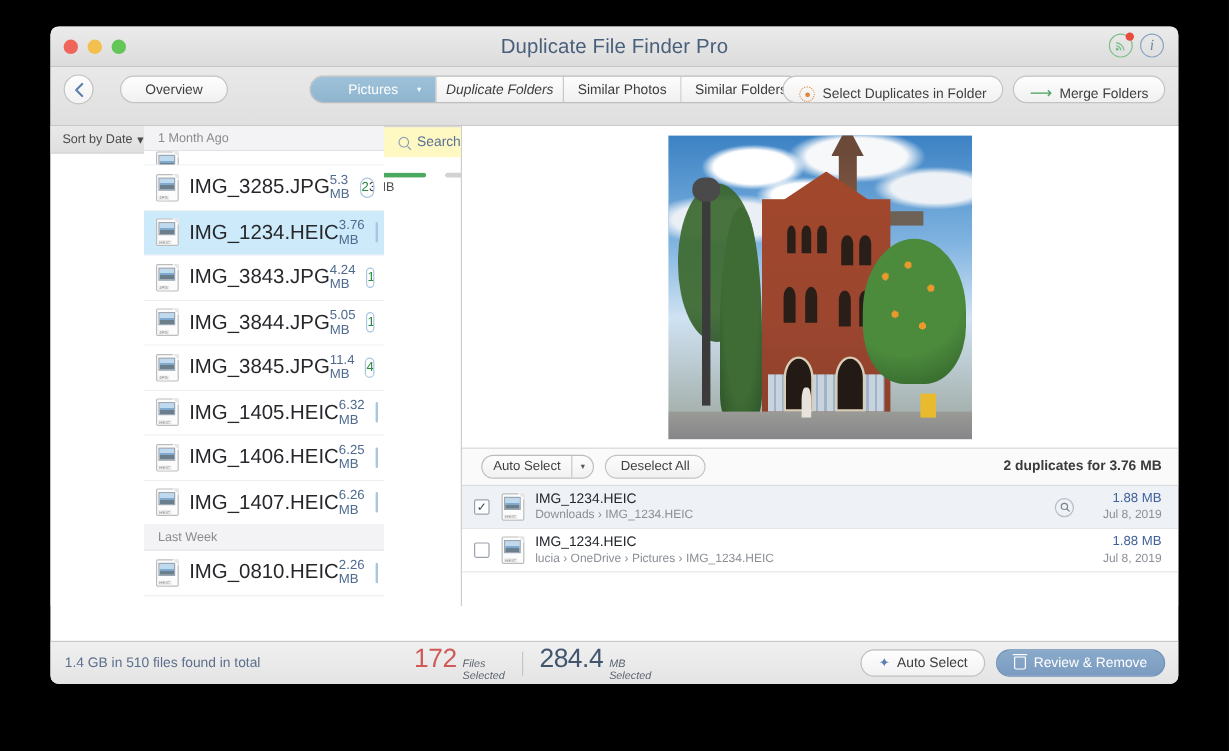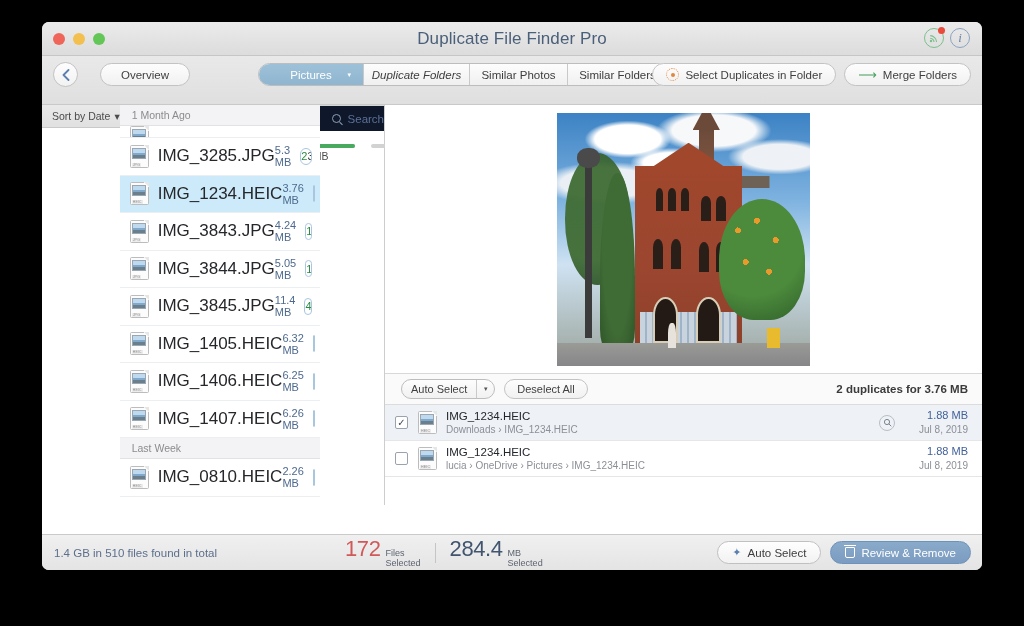--- a/index.html
+++ b/index.html
@@ -112,21 +112,21 @@
   .meter { text-align: center; }
   .meter .bar {
     height: 4px; border-radius: 2px; background: #d2d2d2;
     overflow: hidden; display: flex; margin: 0 8px;
   }
   .meter .seg-blue { background: #5a68a5; }
   .meter .seg-green { background: #49a95f; }
   .meter .lbl { font-size: 10.5px; color: #4c4c4c; margin-top: 2px; }
 
   .tb-right { position: absolute; right: 11px; top: 7px; display: flex; gap: 8px; }
-  .tb-right .pill { gap: 6px; }
+  .tb-right .pill { gap: 6px; align-items: flex-end; }
   .target-icon {
     width: 13px; height: 13px; border-radius: 50%;
     border: 1.4px dotted #e0883f;
     display: inline-flex; align-items: center; justify-content: center;
   }
   .target-icon i { width: 4px; height: 4px; border-radius: 50%; background: #e0883f; display: block; }
   .merge-icon { color: #4aa35e; font-size: 13px; }
 
   
   .body { flex: 1; display: flex; min-height: 0; }
@@ -195,21 +195,21 @@
   }
   .badge .n1 { width: 24px; text-align: center; font-size: 11px; color: #2a8a3e; }
   .badge .sep { width: 1px; height: 17px; background: #a9c6df; }
   .badge .n2 { width: 24px; text-align: center; font-size: 11px; color: #3a3a3a; }
 
   .searchbar {
     height: 26px; flex: none;
     border-top: 1px solid #d7d7d7;
     display: flex; align-items: center; gap: 7px;
     padding-left: 12px;
-    background: #0f172a;
+    background: #fef9c3;
     font-size: 11.5px; color: #5b7096;
   }
   .mag {
     width: 9px; height: 9px; border: 1.2px solid #8fa0b8; border-radius: 50%;
     position: relative; flex: none;
   }
   .mag:after {
     content: ""; position: absolute; right: -3px; bottom: -2px;
     width: 4px; height: 1.2px; background: #8fa0b8; transform: rotate(45deg);
   }
@@ -378,21 +378,21 @@
     padding-left: 12px;
     font-size: 11.5px; color: #5c6f8c;
   }
   .stat {
     display: flex; align-items: baseline; gap: 5px;
     padding: 0 14px;
   }
   .stat .big { font-size: 22px; letter-spacing: -.4px; }
   .stat .big.red { color: #d05a5a; }
   .stat .big.dark { color: #41556f; }
-  .stat .sub { font-size: 9px; color: #5d6470; line-height: 1.1; }
+  .stat .sub { font-size: 9px; color: #5d6470; line-height: 1.1; font-style: italic; }
   .vsep { width: 1px; height: 20px; background: #c5c5c5; }
   .status-right { margin-left: auto; display: flex; gap: 9px; align-items: center; }
   .btn-round {
     height: 23px; border-radius: 12px;
     display: inline-flex; align-items: center; gap: 6px;
     padding: 0 14px; font-size: 11.5px;
   }
   .btn-auto {
     background: linear-gradient(#fefefe,#f2f2f2);
     border: 1px solid #c0c0c0; color: #3d3d3d;

